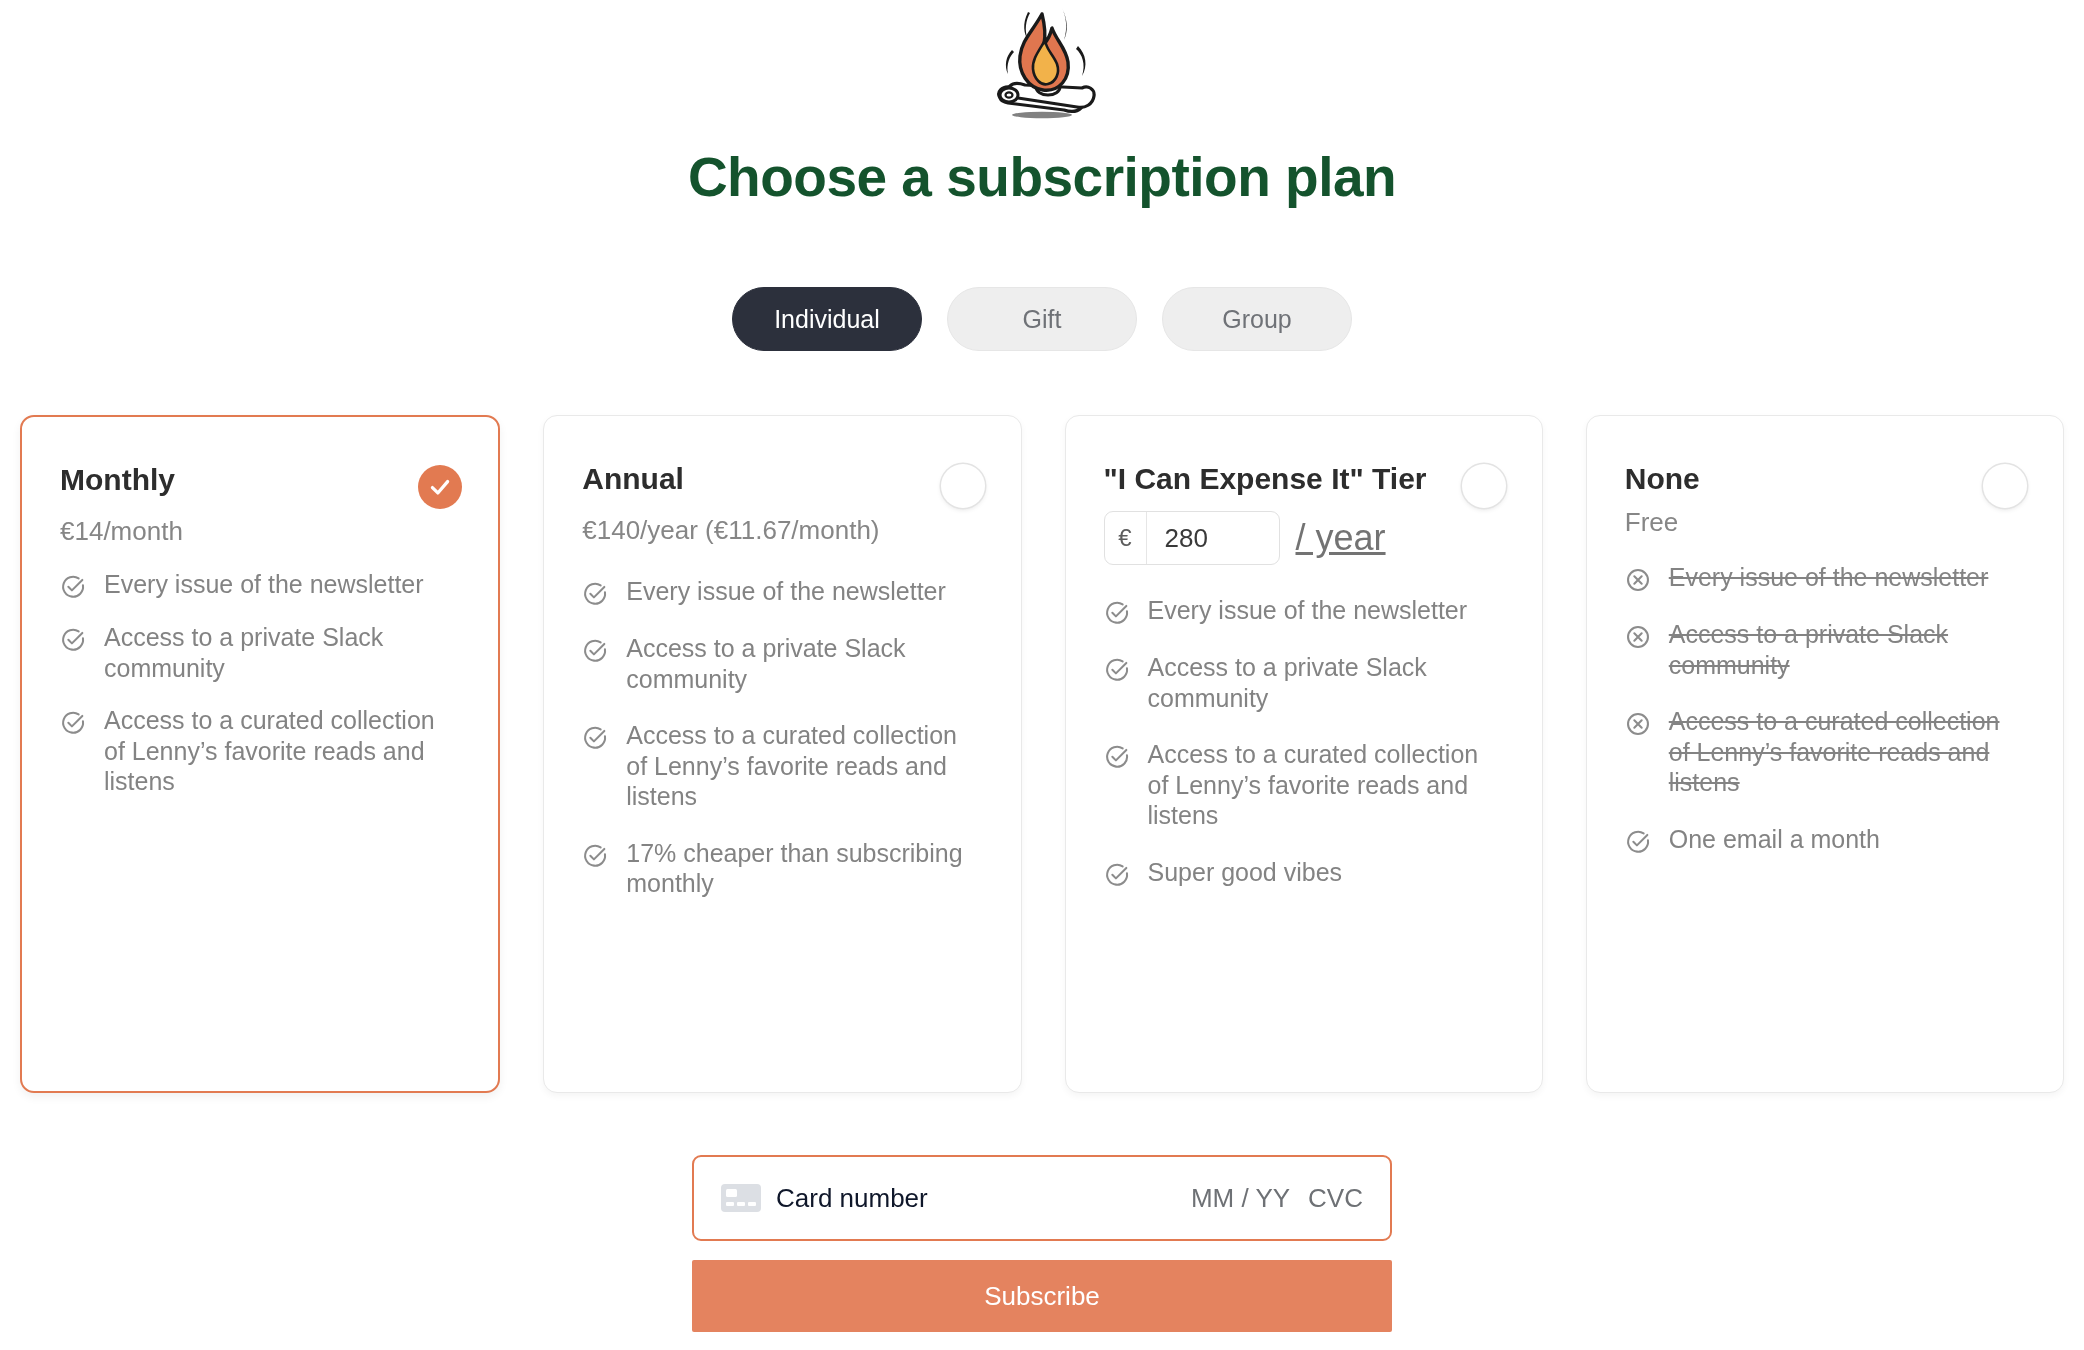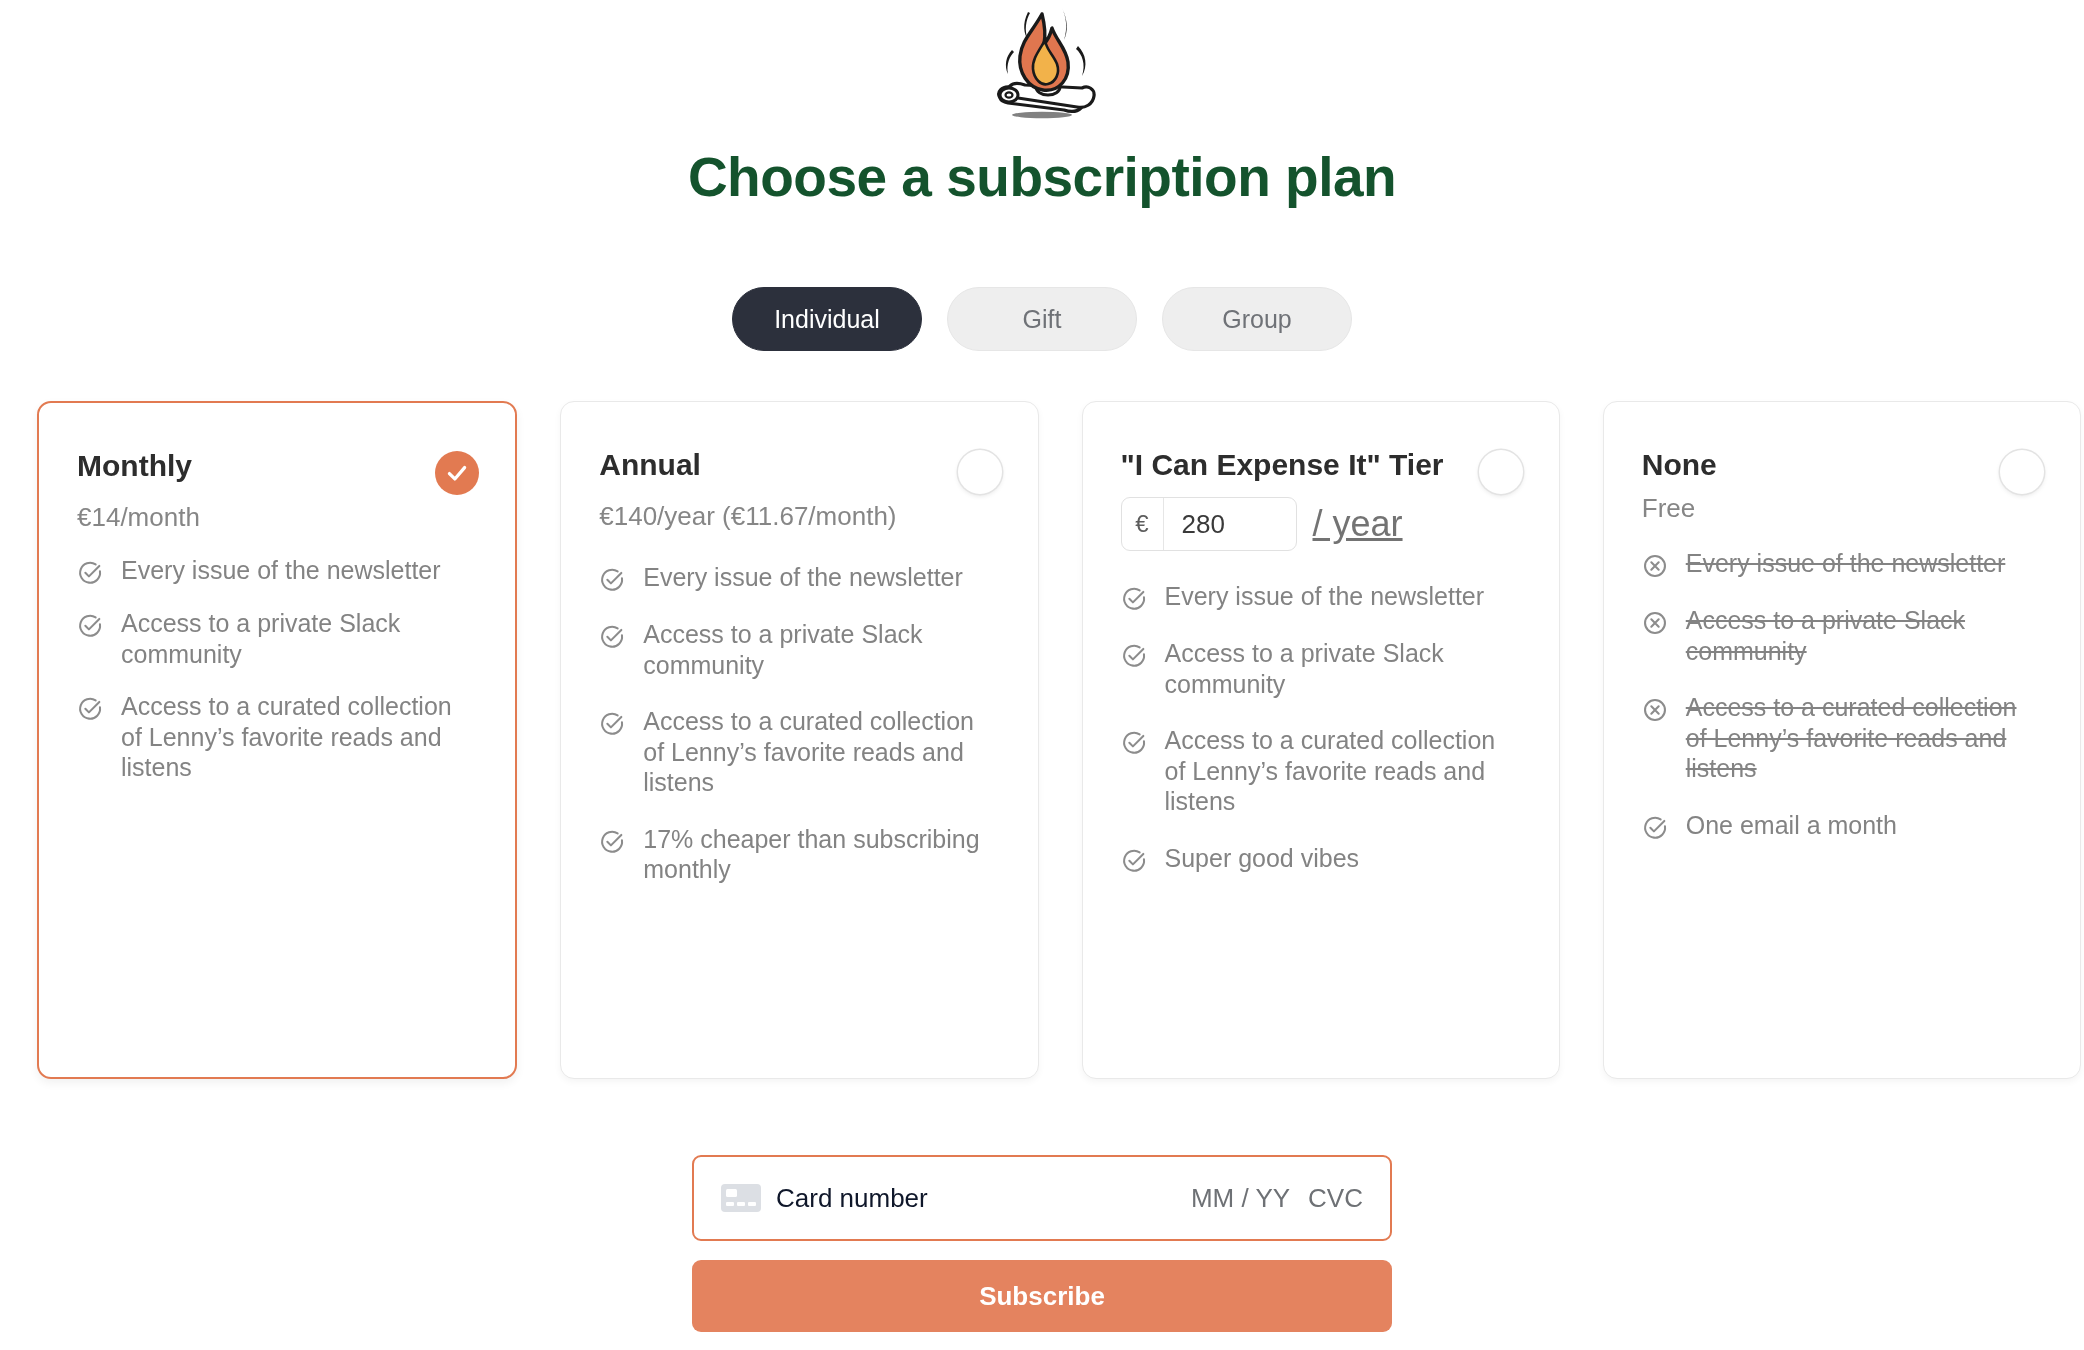--- a/index.html
+++ b/index.html
@@ -71,27 +71,26 @@
   .tab.active {
     background: #2c303c;
     color: #ffffff;
     border: 1px solid #2c303c;
     font-weight: normal;
   }
 
   
   .cards {
     position: absolute;
-    top: 401px;
+    top: 415px;
     left: 20px;
     width: 2044px;
     height: 678px;
     display: flex;
     gap: 43px;
-    margin-left: 17px;
   }
   .card {
     position: relative;
     flex: 1 1 0;
     background: #ffffff;
     border: 1.5px solid #e9e9e9;
     border-radius: 14px;
     box-shadow: 0 3px 7px rgba(0,0,0,0.045);
     padding: 46px 38px 20px 38px;
     cursor: pointer;
@@ -267,25 +266,25 @@
   }
   .cc-cvc {
     font-size: 26px;
     color: #6e7175;
   }
 
   .subscribe-btn {
     width: 700px;
     height: 72px;
     border: none;
-    border-radius: 9px;
+    border-radius: 2px;
     background: #e4835f;
     color: #ffffff;
     font-size: 26px;
-    font-weight: bold;
+    font-weight: normal;
     font-family: "Liberation Sans", sans-serif;
     cursor: pointer;
     display: flex;
     align-items: center;
     justify-content: center;
   }
 </style>
 </head>
 <body>
 

